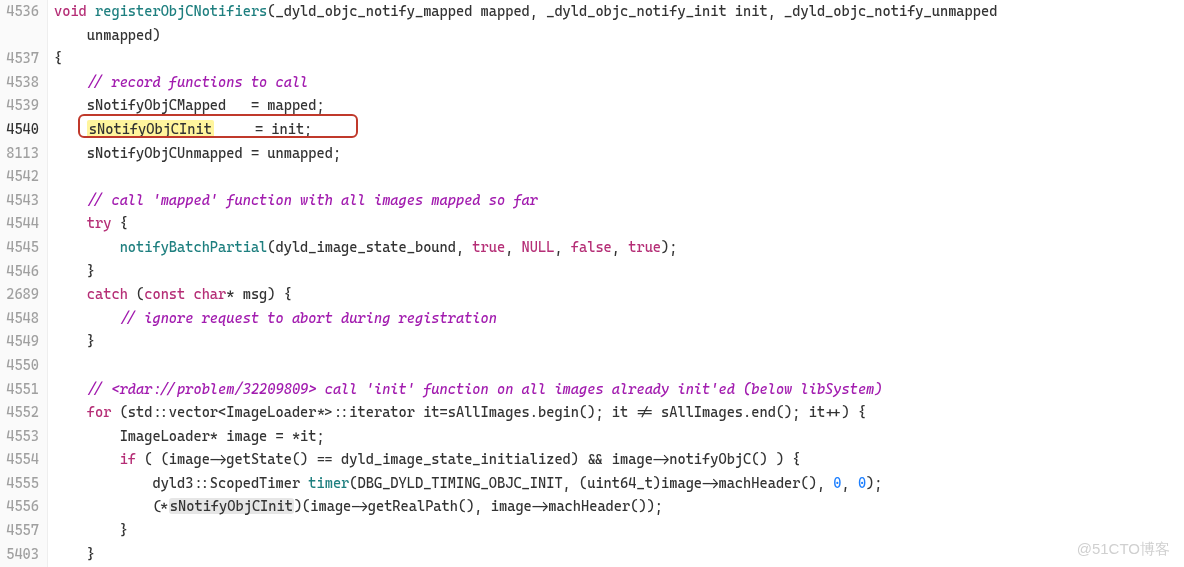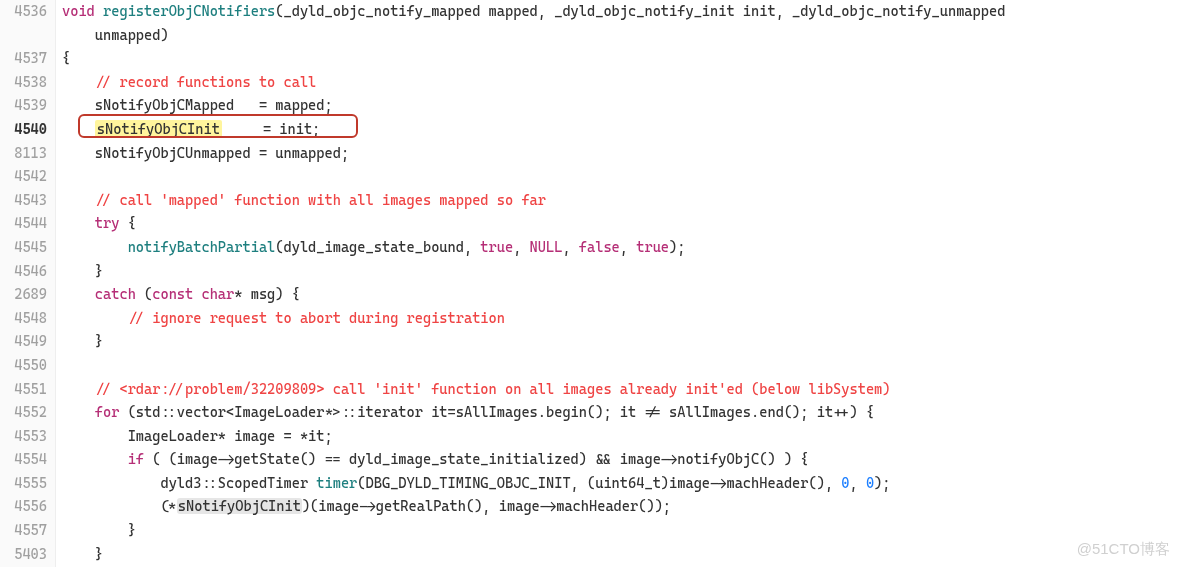--- a/index.html
+++ b/index.html
@@ -1,25 +1,25 @@
 <!DOCTYPE html>
 <html><head>
 <meta charset="utf-8">
 <style>
   * { margin:0; padding:0; box-sizing:border-box; }
   body { font-family: "SF Mono", ui-monospace, Menlo, Monaco, "Cascadia Code", Consolas, monospace; font-size:14px; line-height:23.6px; background:#f5f5f5; color:#333; }
   .editor { display:flex; width:1184px; height:567px; background:#fff; overflow:hidden; position:relative; }
-  .gutter { width:56px; background:#fafafa; border-right:1px solid #eee; color:#a0a0a0; text-align:right; padding-right:8px; user-select:none; }
+  .gutter { width:48px; background:#fafafa; border-right:1px solid #eee; color:#a0a0a0; text-align:right; padding-right:8px; user-select:none; }
   .gutter .ln { height:23.6px; }
-  .gutter .ln.current { color:#333; font-weight:700; }
+  .gutter .ln.current { color:#333; font-weight:400; }
   .code { flex:1; padding-left:6px; white-space:pre; overflow:hidden; }
   .line { height:23.6px; }
   .kw { color:#b52e76; font-weight:500; }
   .fn { color:#1e7f7f; }
-  .cm { color:#ef4444; }
+  .cm { color:#a21caf;font-style:italic; }
   .num { color:#1d7fff; }
   .konst { color:#b52e76; }
   .hl { background:#fff59d; border-radius:2px; padding:1px 2px; }
   .box { border:2px solid #c0392b; border-radius:6px; position:absolute; }
   .callhl { background:#e6e6e6; border-radius:3px; padding:0 1px; }
   .watermark { position:absolute; right:14px; bottom:6px; color:#d0d0d0; font-size:15px; font-family:-apple-system,Arial,sans-serif; }
 </style>
 </head>
 <body>
 

